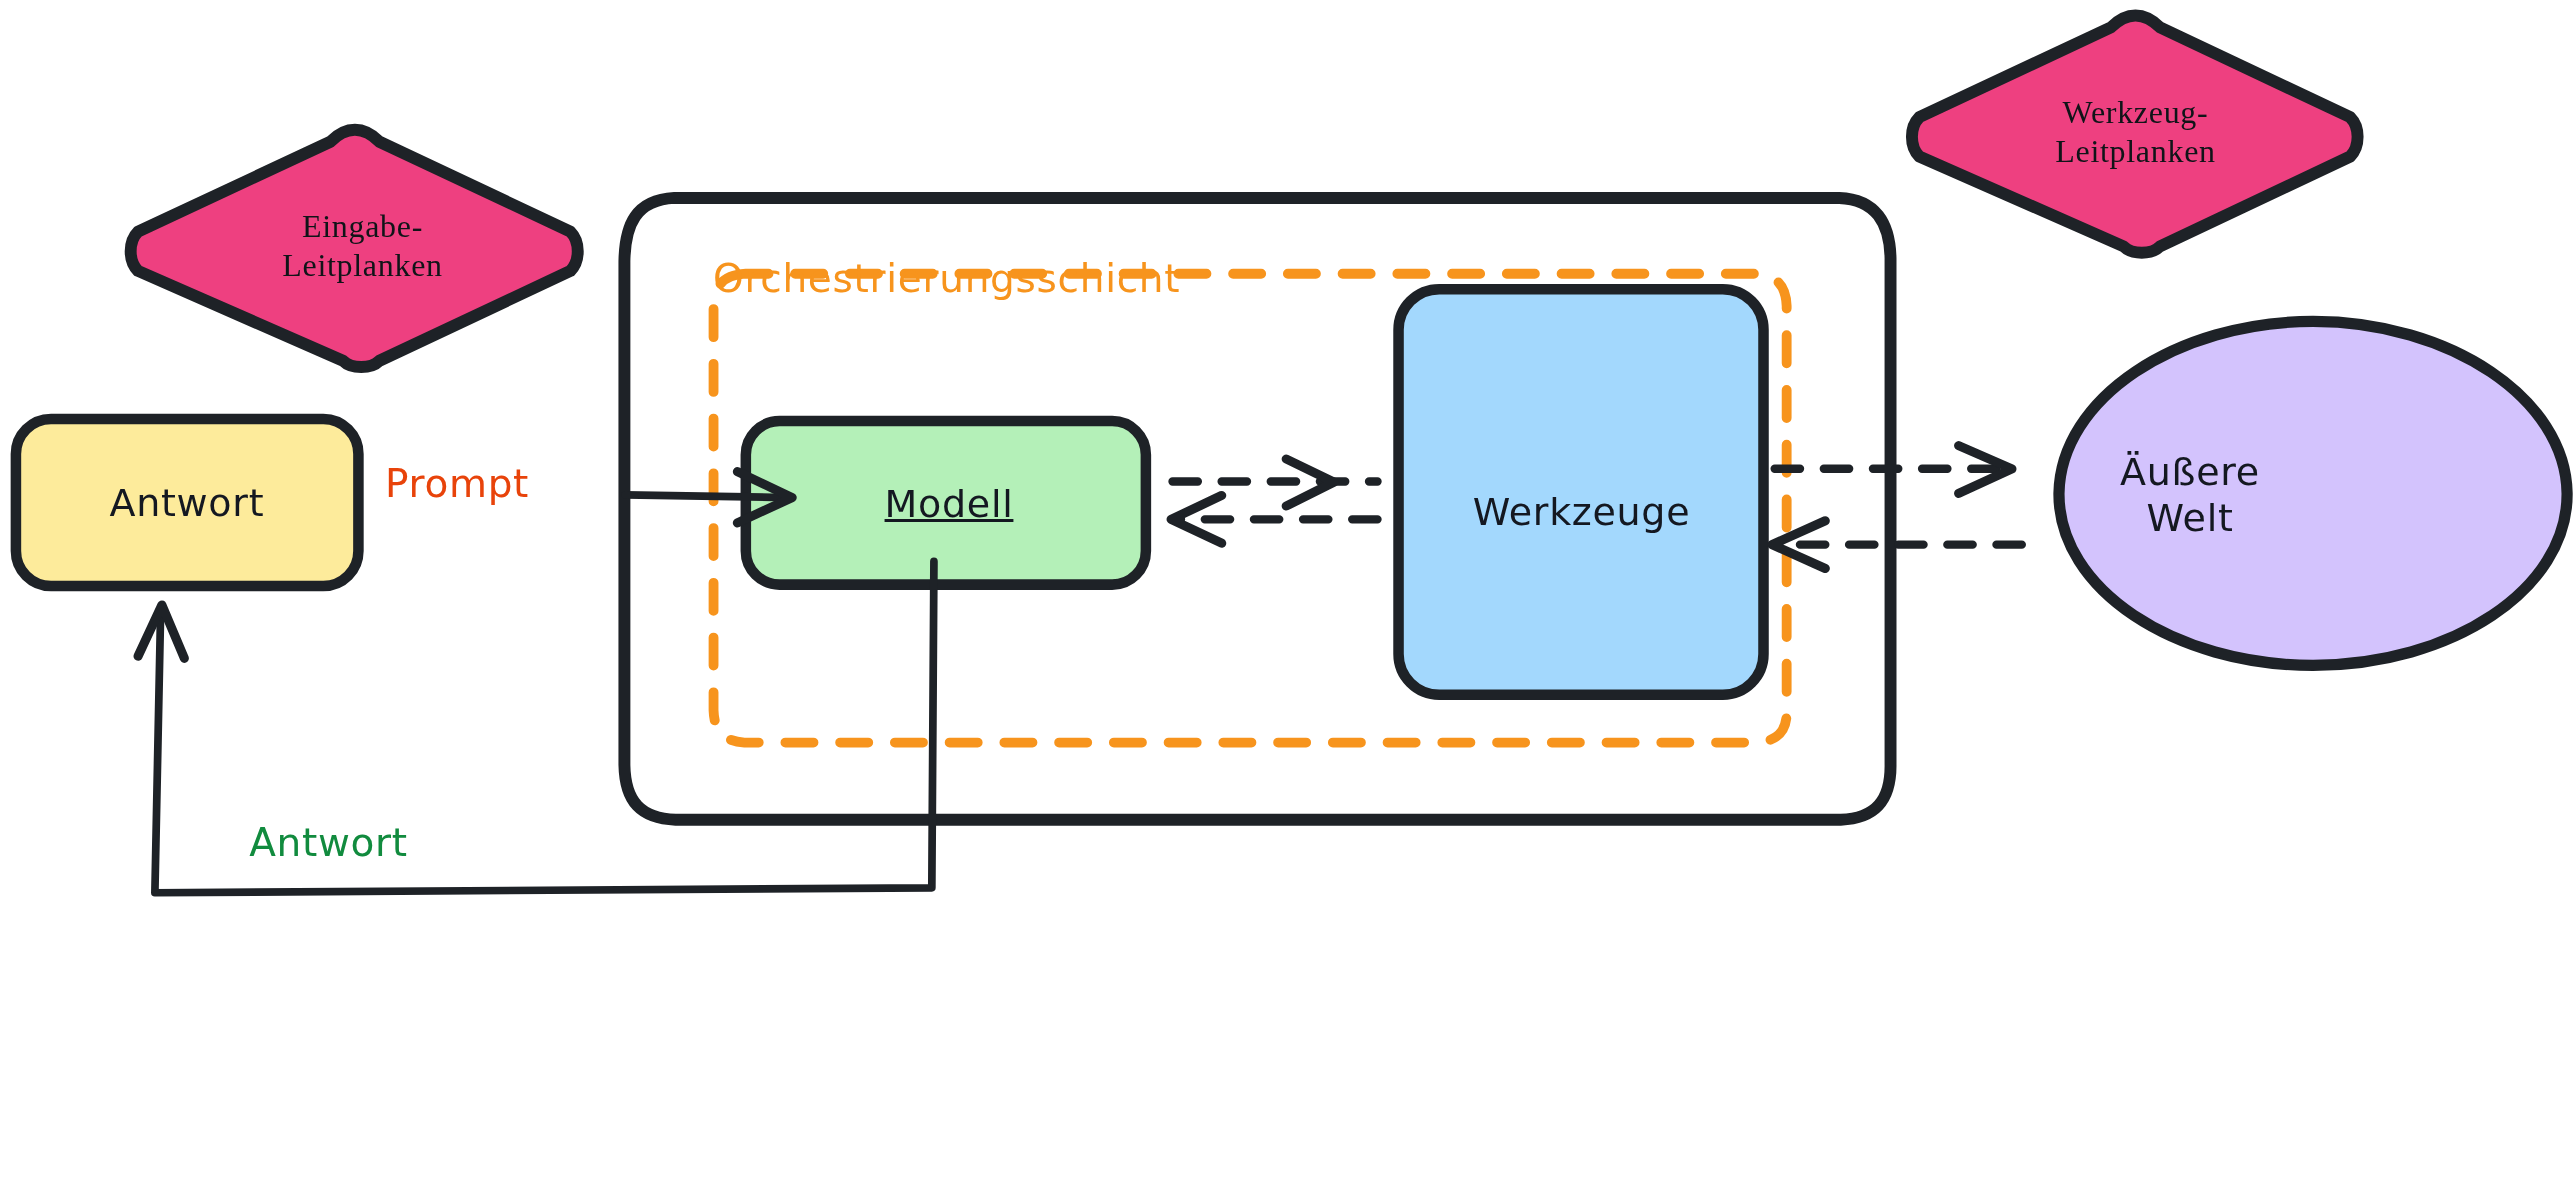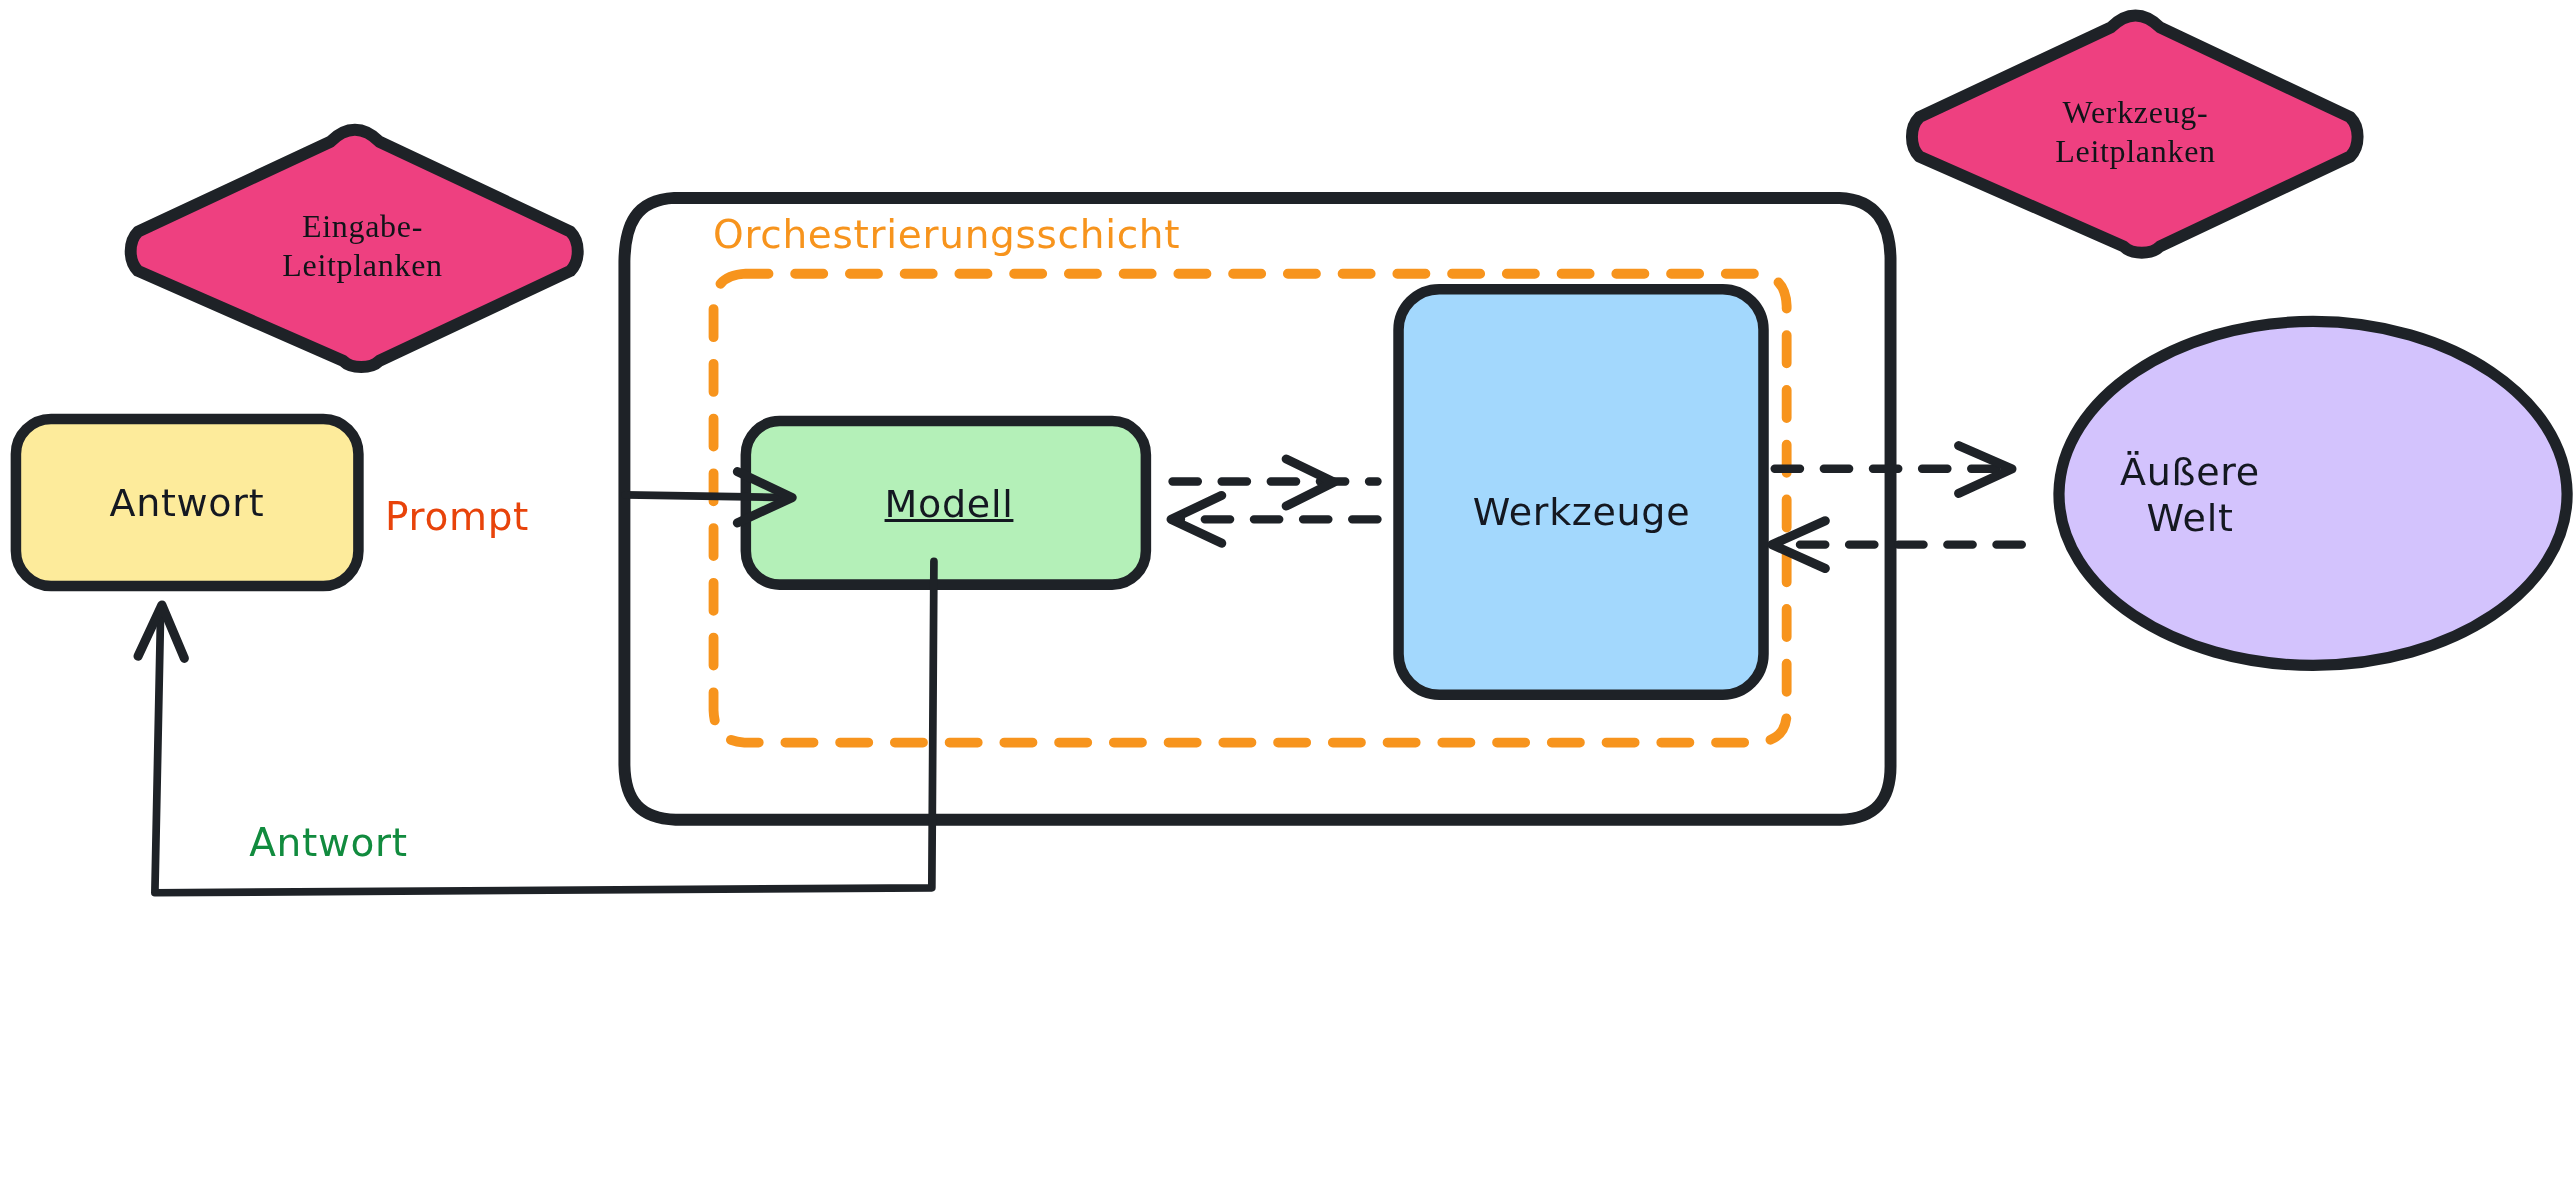--- a/index.html
+++ b/index.html
@@ -13,21 +13,21 @@
     font-family:"DejaVu Sans", sans-serif;
     text-align:center;
     line-height:1.22;
     white-space:pre-line;
     pointer-events:none;
     user-select:none;
   }
   .node-label{color:#141821;font-size:38px;font-weight:400;letter-spacing:0.7px;}
   .diamond-label{color:#101418;font-size:32px;font-weight:400;letter-spacing:0.7px;font-family:Liberation Serif, serif;}
   .edge-label{font-size:39px;font-weight:400;letter-spacing:0.7px;}
-  .group-label{font-size:39px;font-weight:400;letter-spacing:0.7px;}
+  .group-label{font-size:39px;font-weight:400;letter-spacing:0.7px;margin-top:44px;}
 </style>
 </head>
 <body>
 
 <svg id="canvas" viewBox="0 0 3669 1687" xmlns="http://www.w3.org/2000/svg">
 
   <path d="M 960 282
            C 905 285, 890 320, 889 372
            L 889 1090
            C 890 1142, 912 1166, 962 1168
@@ -116,16 +116,16 @@
 Welt</div>
 
 <div class="lbl diamond-label" style="left:136px;top:207px;width:453px;">Eingabe-
 Leitplanken</div>
 
 <div class="lbl diamond-label" style="left:1911px;top:93px;width:449px;">Werkzeug-
 Leitplanken</div>
 
 <div class="lbl group-label" style="left:713px;top:211px;width:632px;text-align:left;color:#f7941d;">Orchestrierungsschicht</div>
 
-<div class="lbl edge-label" style="left:385px;top:460px;width:239px;text-align:left;color:#e8430a;margin-top:33px;">Prompt</div>
+<div class="lbl edge-label" style="left:385px;top:460px;width:239px;text-align:left;color:#e8430a;">Prompt</div>
 
 <div class="lbl edge-label" style="left:202px;top:819px;width:253px;text-align:center;color:#118b3e;">Antwort</div>
 
 
 </body></html>

